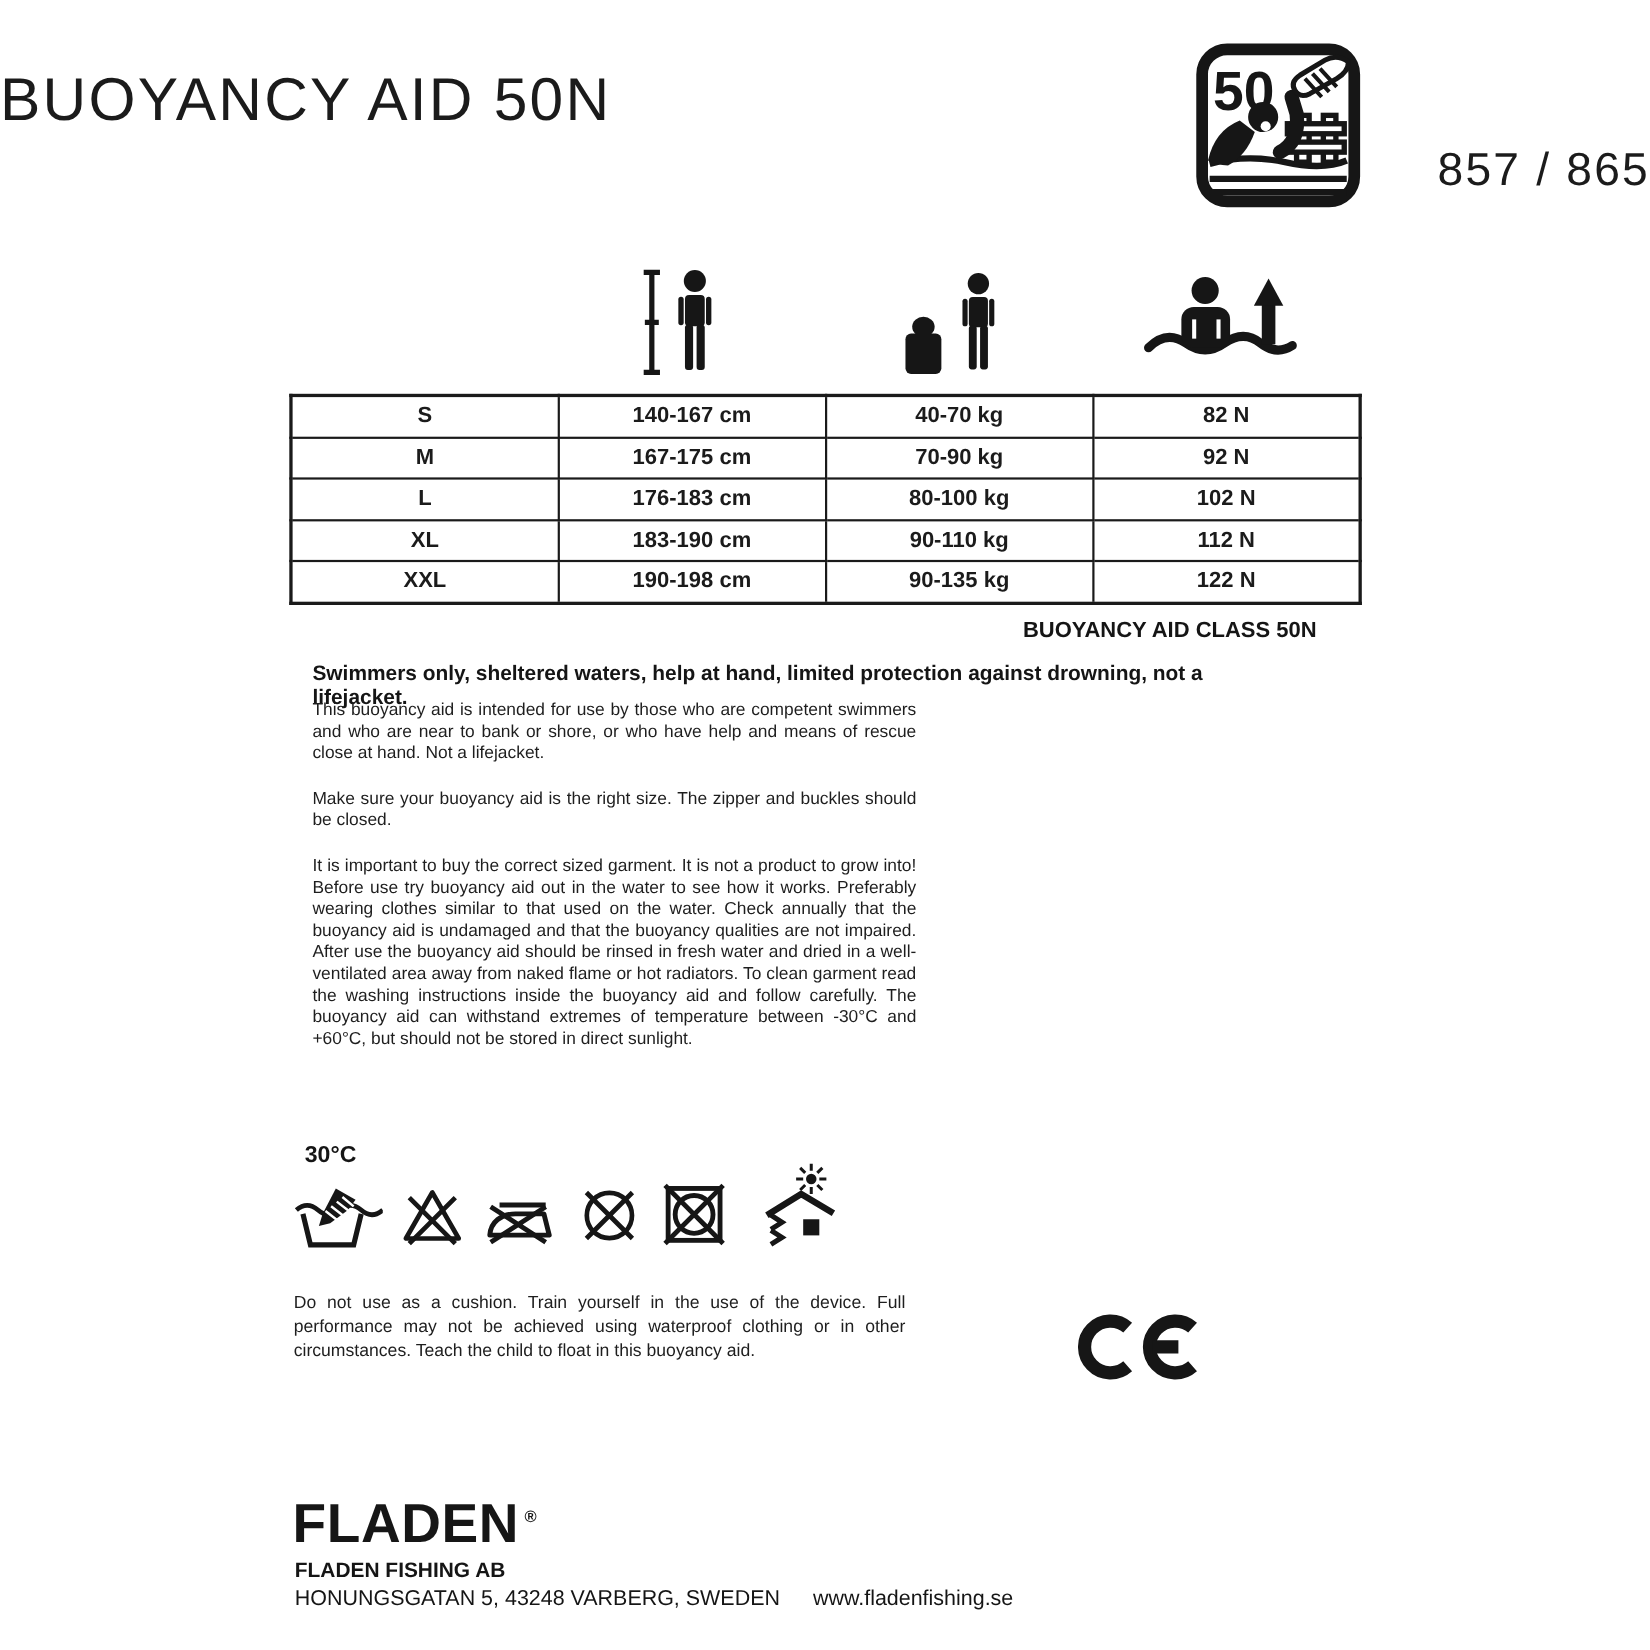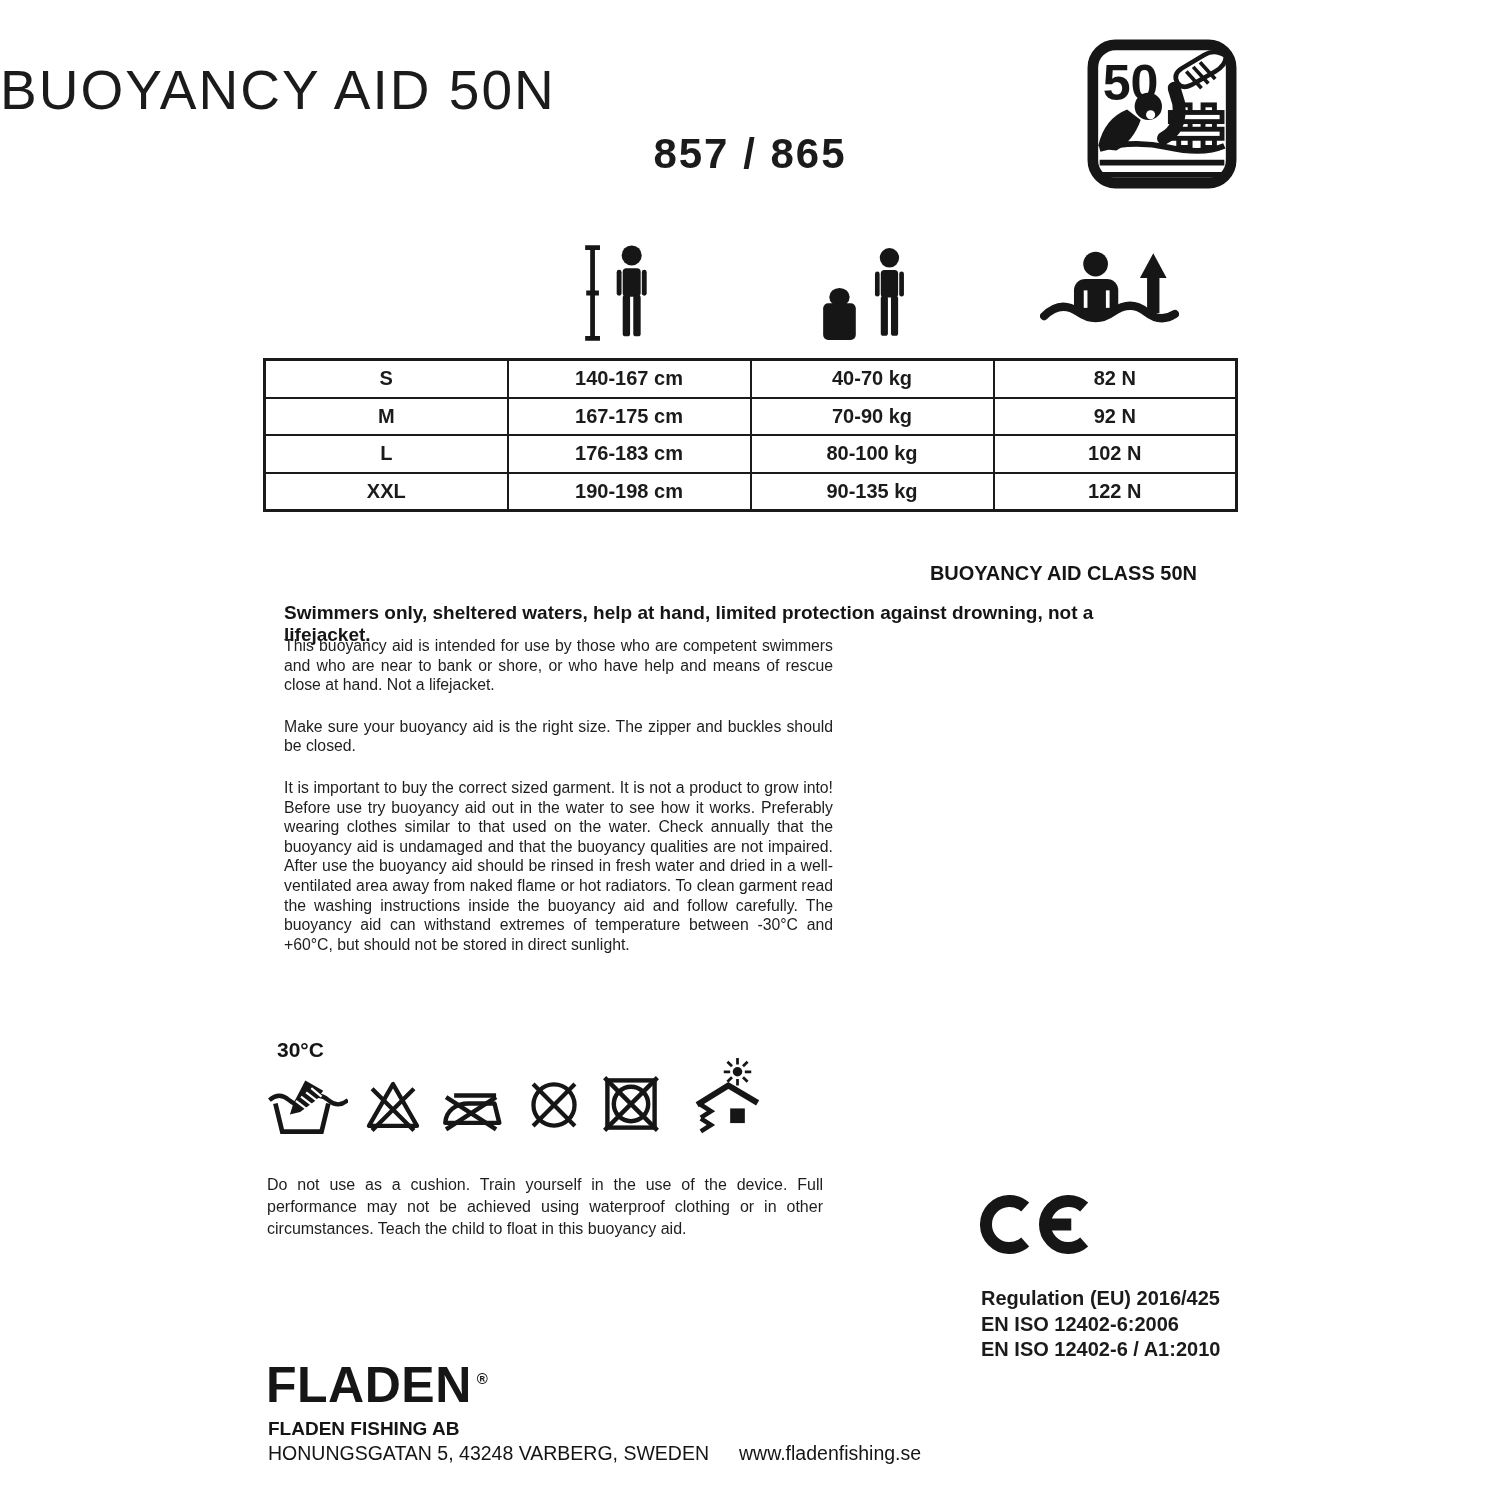--- a/index.html
+++ b/index.html
@@ -6,22 +6,22 @@
   .page{
     position:relative;width:1500px;height:1500px;background:#ffffff;
     font-family:"Liberation Sans", sans-serif;color:#151515;overflow:hidden;
   }
   
   .title{
     position:absolute;top:58px;left:0;width:100%;text-align:left;
     font-size:55px;font-weight:400;letter-spacing:2px;color:#1b1b1b;
   }
   .subtitle{
-    position:absolute;top:130px;left:0;width:100%;text-align:center;
-    font-size:42px;font-weight:700;letter-spacing:2px;color:#1b1b1b;
+    position:absolute;top:130px;left:0;width:100%;text-align:right;
+    font-size:42px;font-weight:400;letter-spacing:2px;color:#1b1b1b;
   }
   .icon50{position:absolute;left:1086px;top:38px;}
   
   .pic{position:absolute;}
   .pic-height{left:582px;top:240px;}
   .pic-weight{left:818px;top:242px;}
   .pic-buoy{left:1040px;top:248px;}
   
   .size-table{
     position:absolute;left:263px;top:358px;width:975px;
@@ -155,20 +155,26 @@
         <td>70-90 kg</td>
         <td>92 N</td>
       </tr>
       <tr>
         <td>L</td>
         <td>176-183 cm</td>
         <td>80-100 kg</td>
         <td>102 N</td>
       </tr>
       <tr>
+        <td>XL</td>
+        <td>183-190 cm</td>
+        <td>90-110 kg</td>
+        <td>112 N</td>
+      </tr>
+      <tr>
         <td>XXL</td>
         <td>190-198 cm</td>
         <td>90-135 kg</td>
         <td>122 N</td>
       </tr>
     </tbody>
   </table>
 
   <div class="class-info">
     <p class="class-heading">BUOYANCY AID CLASS 50N</p>
@@ -225,25 +231,20 @@
   </div>
 
   <p class="cushion">Do not use as a cushion. Train yourself in the use of the device. Full performance may not be achieved using waterproof clothing or in other circumstances. Teach the child to float in this buoyancy aid.</p>
 
   <svg class="ce" width="118" height="65" viewBox="0 0 128 70">
     <path d="M49 16 A25.5 25.5 0 1 0 49 54" fill="none" class="ink" stroke-width="13"></path>
     <path d="M113 16 A25.5 25.5 0 1 0 113 54" fill="none" class="ink" stroke-width="13"></path>
     <path d="M73 35 H99" fill="none" class="ink" stroke-width="13"></path>
   </svg>
 
-  <div class="regs">
-    <div>Regulation (EU) 2016/425</div>
-    <div>EN ISO 12402-6:2006</div>
-    <div>EN ISO 12402-6 / A1:2010</div>
-  </div>
 
   <div class="brand-row">
     <span class="brand">FLADEN</span><span class="brand-reg">®</span>
   </div>
   <div class="company">FLADEN FISHING AB</div>
   <div class="addr-row">
     <span>HONUNGSGATAN 5, 43248 VARBERG, SWEDEN</span>
     <span>www.fladenfishing.se</span>
   </div>
 

